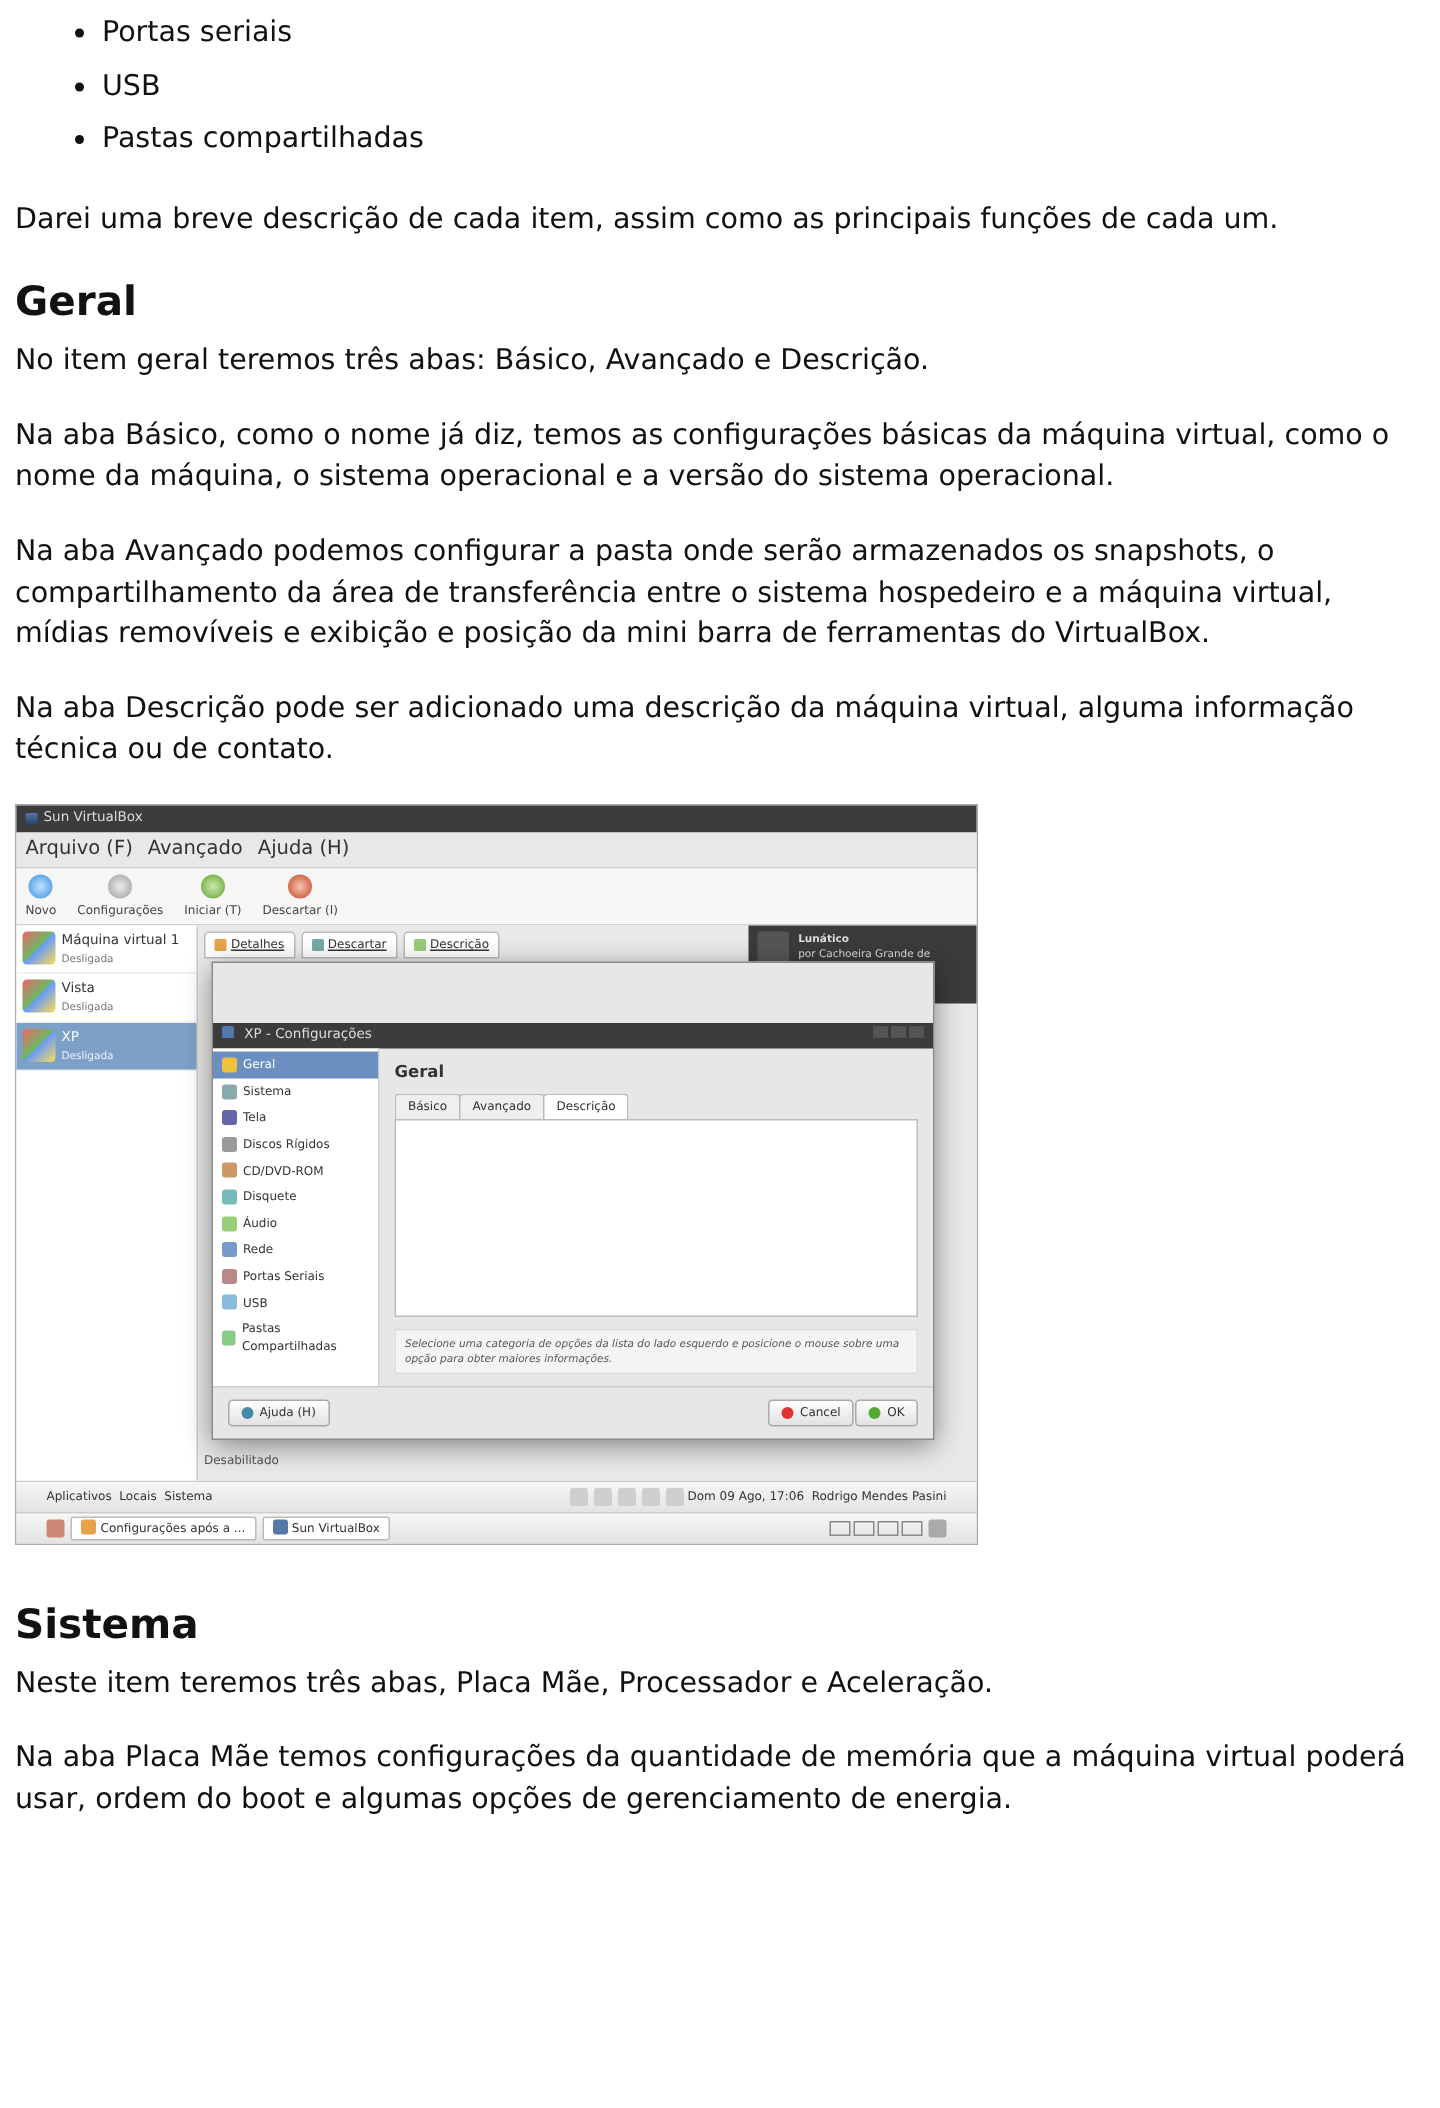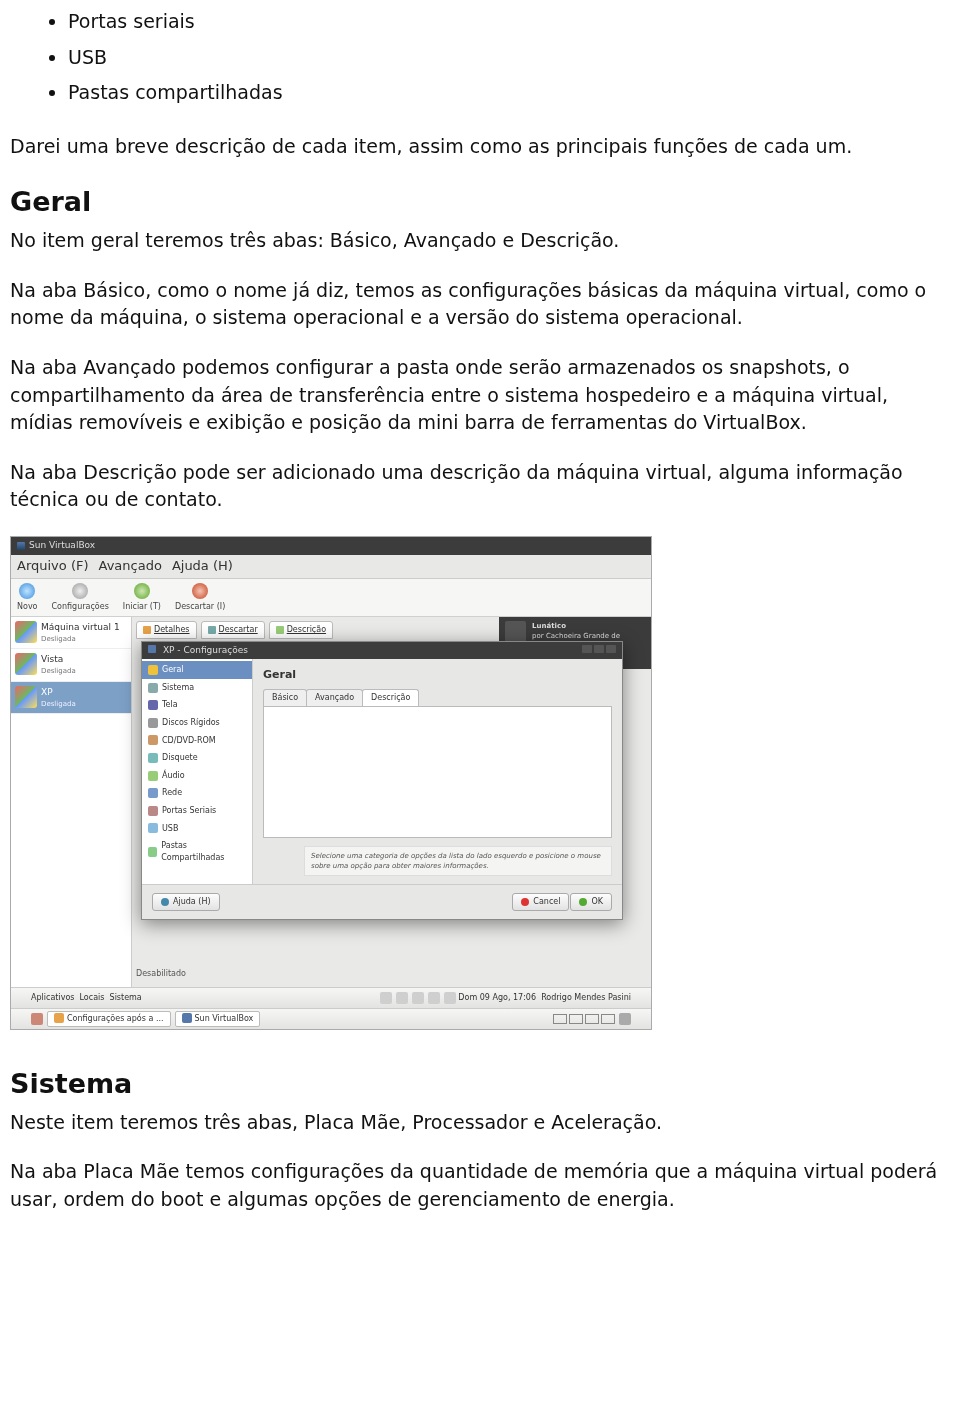--- a/index.html
+++ b/index.html
@@ -100,21 +100,21 @@
   .cfg {
     position:absolute;
     left:9px; top:24px;
     width:480px;
     background:#e7e7e5;
     border:1px solid #888;
     box-shadow: 0 4px 18px rgba(0,0,0,.45);
   }
   .cfg-title {
     background:#3c3c3c; color:#ddd; padding:2px 6px;
-    font-size:9px; display:flex; align-items:center; justify-content:space-between;
+    font-size:9px; display:flex; align-items:center; justify-content:space-between;margin-top:40px;
   }
   .cfg-title .winbtns span { display:inline-block;width:10px;height:8px;background:#555;margin-left:2px;border-radius:1px; }
   .cfg-body { display:flex; }
   .cfg-side {
     width:110px; background:#fff; border-right:1px solid #ccc;
     padding:2px 0; font-size:8px;
   }
   .cfg-cat { display:flex; align-items:center; gap:4px; padding:3px 6px; }
   .cfg-cat.sel { background:#6b8fc1; color:#fff; }
   .cfg-cat .ci { width:10px;height:10px;border-radius:2px; }
@@ -126,21 +126,21 @@
   .cfg-main { flex:1; padding:8px 10px; display:flex; flex-direction:column; }
   .cfg-h { font-weight:bold; font-size:11px; margin-bottom:6px; }
   .cfg-tabs { display:flex; gap:0; font-size:8px; }
   .cfg-tabs .t { border:1px solid #bbb; background:#efefef; padding:2px 8px; border-bottom:none; border-radius:3px 3px 0 0; margin-right:-1px; }
   .cfg-tabs .t.sel { background:#fff; z-index:1; position:relative; }
   .cfg-editor {
     background:#fff; border:1px solid #bbb; height:130px;
   }
   .cfg-hint {
     margin-top:8px; font-size:7px; font-style:italic; color:#555;
-    border:1px solid #ddd; background:#f4f4f2; padding:4px 6px;margin-left:41px;
+    border:1px solid #ddd; background:#f4f4f2; padding:4px 6px;
   }
   .cfg-btns { display:flex; justify-content:space-between; padding:8px 10px; border-top:1px solid #ccc; }
   .cfg-btn { font-size:8px; border:1px solid #aaa; background:linear-gradient(#fdfdfd,#e2e2e2); padding:2px 8px; border-radius:3px; display:flex; align-items:center; gap:4px; }
   .dot-r{width:8px;height:8px;border-radius:50%;background:#d33;}
   .dot-g{width:8px;height:8px;border-radius:50%;background:#5a3;}
   .dot-h{width:8px;height:8px;border-radius:50%;background:#48a;}
 
   
   .panel {
     background: linear-gradient(#f6f6f4,#e3e3e1);

